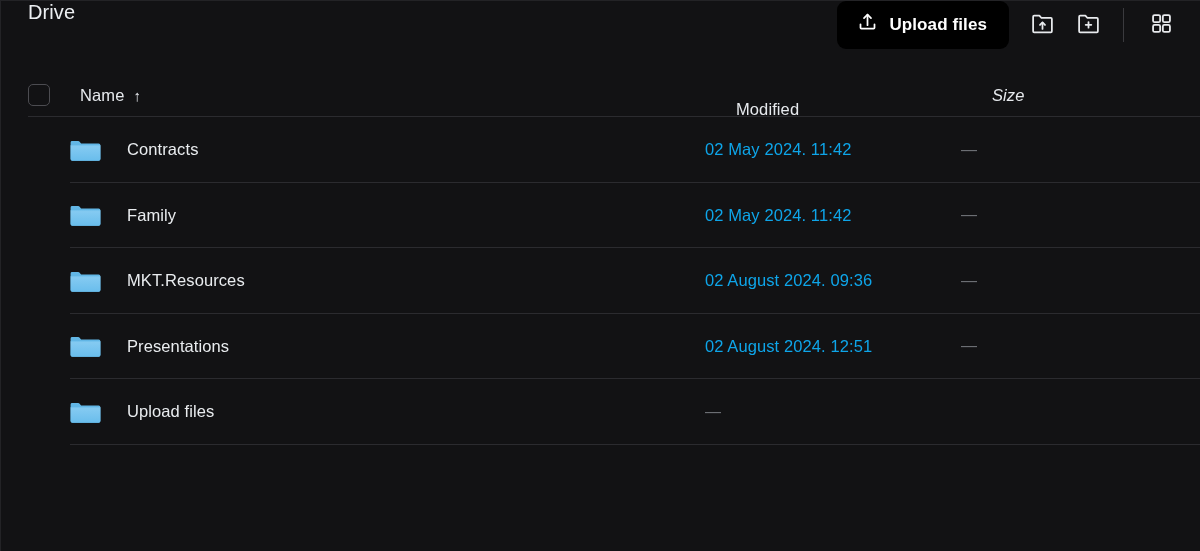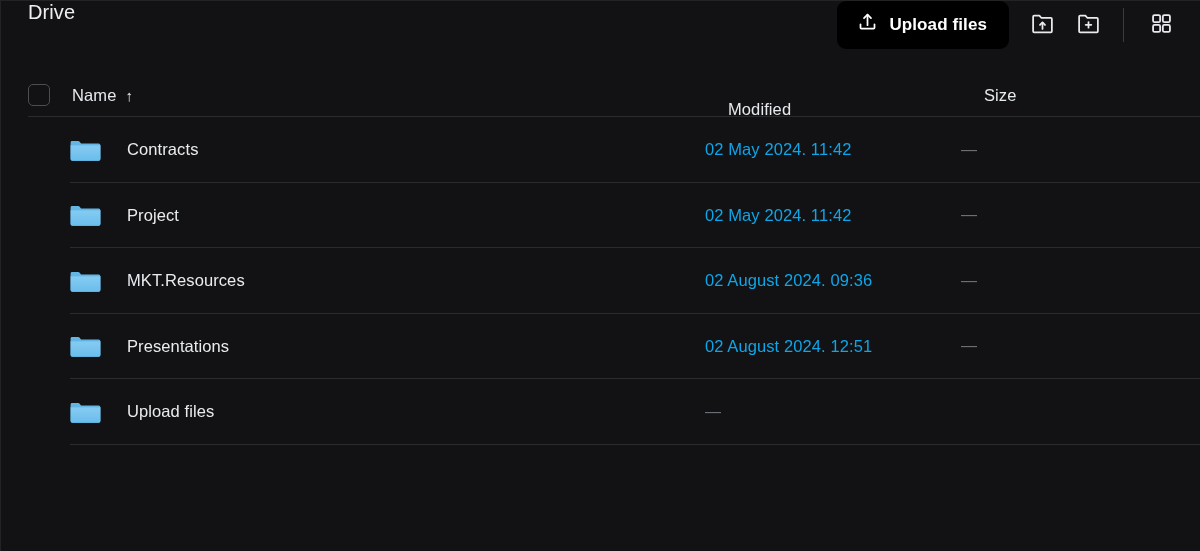--- a/index.html
+++ b/index.html
@@ -101,28 +101,28 @@
     width: 22px;
     height: 22px;
     border: 1.6px solid #4c4c51;
     border-radius: 5px;
     background: transparent;
     flex: none;
     cursor: pointer;
   }
 
   .col-name {
-    margin-left: 22px;
+    margin-left: 30px;
     width: 656px;
     display: flex;
     align-items: center;
     gap: 9px;
   }
   .col-modified { width: 256px; margin-top: 28px; }
-  .col-size { width: 180px; }
+  .col-size { width: 180px; font-style: italic; }
 
   .th-label {
     font-size: 16.5px;
     color: #e6e9ed;
     font-weight: 400;
     letter-spacing: .1px;
   }
   .sort-arrow {
     font-size: 15px;
     color: #e6e9ed;
@@ -310,21 +310,21 @@
             <linearGradient id="fgTab-1" x1="0" y1="0" x2="0" y2="1">
               <stop offset="0" stop-color="#63b7e6"></stop>
               <stop offset="1" stop-color="#57b0e2"></stop>
             </linearGradient>
           </defs>
           <path d="M1 7.5a2.5 2.5 0 0 1 2.5-2.5h10.2c1.0 0 1.9.45 2.5 1.2l2.3 3.0H48a3 3 0 0 1 3 3V35a3 3 0 0 1-3 3H4a3 3 0 0 1-3-3V7.5z" fill="url(#fgTab-1)"></path>
           <path d="M1 12.5h50V35a3 3 0 0 1-3 3H4a3 3 0 0 1-3-3V12.5z" fill="url(#fgBody-1)"></path>
           <path d="M1 12.0h50v1.4H1z" fill="#7ac6f0" opacity=".55"></path>
         </svg>
       </span>
-      <span class="file-label">Project</span>
+      <span class="file-label">Family</span>
     </div>
     <div class="cell-modified">02 May 2024. 11:42</div>
     <div class="cell-size">—</div>
     <div class="row-rule"></div>
   </div>
 
   <div class="row">
     <div class="cell-name">
       <span class="folder-ico">
         <svg width="52" height="40" viewBox="0 0 52 40" fill="none">

